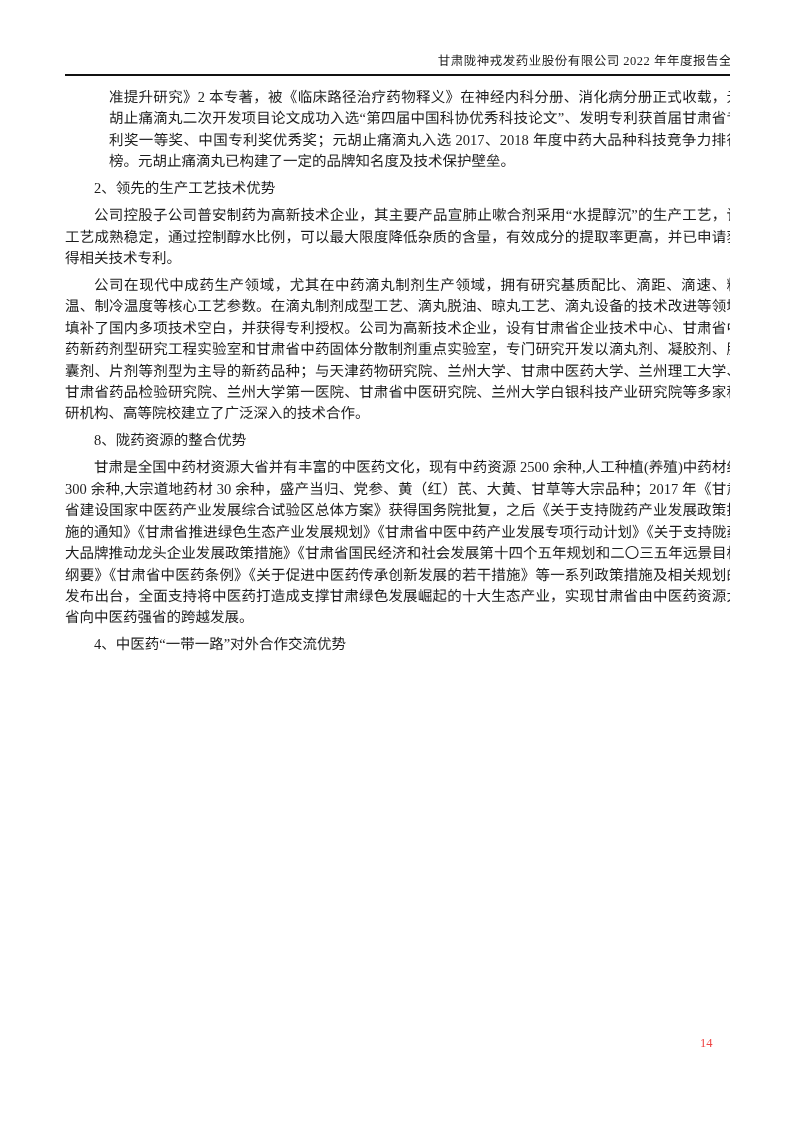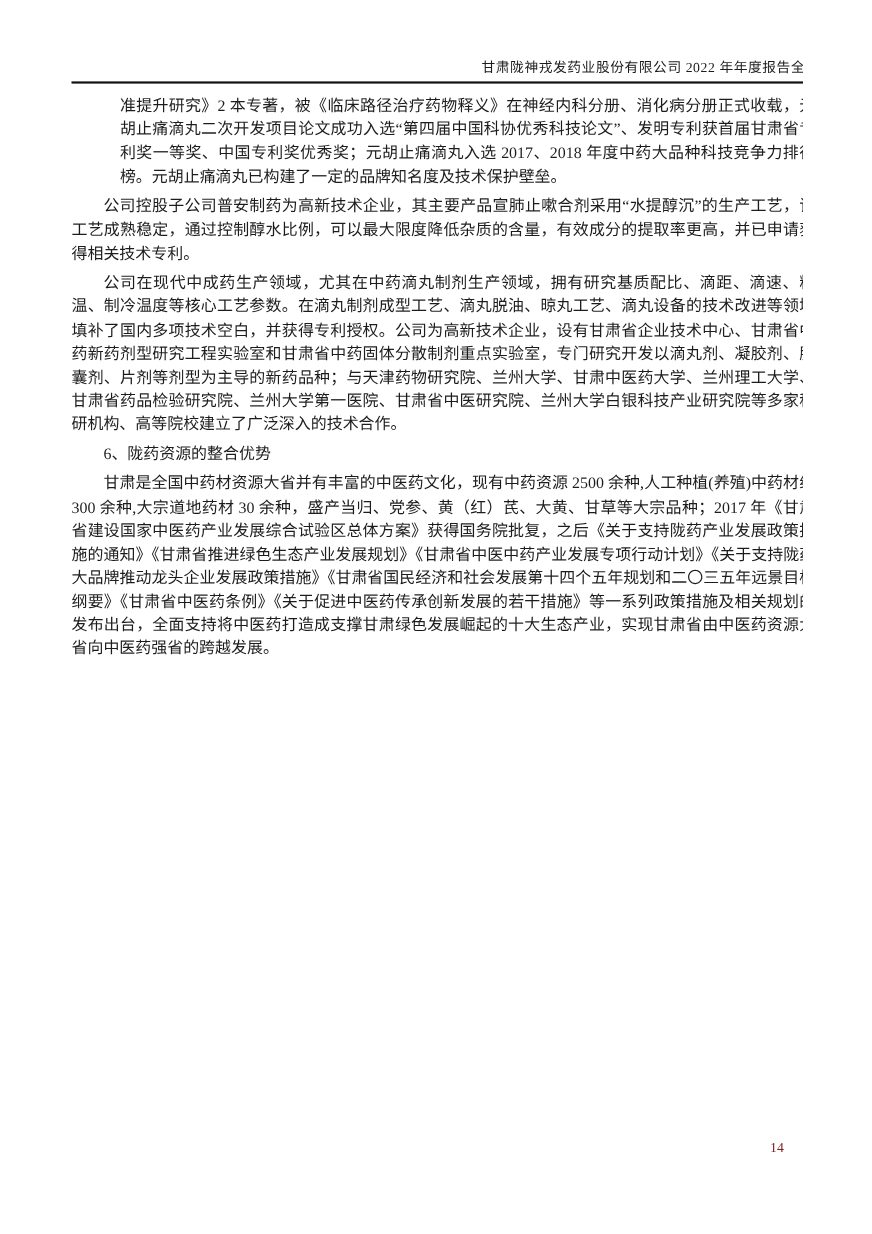--- a/index.html
+++ b/index.html
@@ -49,35 +49,37 @@
     margin: 0 0 5.6px 0;
     text-indent: 2em;
     font-weight: normal;
     font-size: 14.5px;
   }
   .page-number {
     position: absolute;
     top: 1036px;
     left: 700px;
     font-size: 12.5px;
-    color: #7f1d1d;
+    color: #ef4444;
   }
 </style>
 </head>
 <body>
 
 <div class="page">
 
   <div class="page-header">
     <span>甘肃陇神戎发药业股份有限公司 2022 年年度报告全文</span>
   </div>
 
   <div class="content">
     <p class="para no-indent">准提升研究》2 本专著，被《临床路径治疗药物释义》在神经内科分册、消化病分册正式收载，元胡止痛滴丸二次开发项目论文成功入选“第四届中国科协优秀科技论文”、发明专利获首届甘肃省专利奖一等奖、中国专利奖优秀奖；元胡止痛滴丸入选 2017、2018 年度中药大品种科技竞争力排行榜。元胡止痛滴丸已构建了一定的品牌知名度及技术保护壁垒。</p>
+    <p class="section-heading">2、领先的生产工艺技术优势</p>
     <p class="para">公司控股子公司普安制药为高新技术企业，其主要产品宣肺止嗽合剂采用“水提醇沉”的生产工艺，该工艺成熟稳定，通过控制醇水比例，可以最大限度降低杂质的含量，有效成分的提取率更高，并已申请获得相关技术专利。</p>
     <p class="para">公司在现代中成药生产领域，尤其在中药滴丸制剂生产领域，拥有研究基质配比、滴距、滴速、料温、制冷温度等核心工艺参数。在滴丸制剂成型工艺、滴丸脱油、晾丸工艺、滴丸设备的技术改进等领域填补了国内多项技术空白，并获得专利授权。公司为高新技术企业，设有甘肃省企业技术中心、甘肃省中药新药剂型研究工程实验室和甘肃省中药固体分散制剂重点实验室，专门研究开发以滴丸剂、凝胶剂、胶囊剂、片剂等剂型为主导的新药品种；与天津药物研究院、兰州大学、甘肃中医药大学、兰州理工大学、甘肃省药品检验研究院、兰州大学第一医院、甘肃省中医研究院、兰州大学白银科技产业研究院等多家科研机构、高等院校建立了广泛深入的技术合作。</p>
-    <p class="section-heading">6、陇药资源的整合优势</p>
+    <p class="section-heading">8、陇药资源的整合优势</p>
     <p class="para">甘肃是全国中药材资源大省并有丰富的中医药文化，现有中药资源 2500 余种,人工种植(养殖)中药材约 300 余种,大宗道地药材 30 余种，盛产当归、党参、黄（红）芪、大黄、甘草等大宗品种；2017 年《甘肃省建设国家中医药产业发展综合试验区总体方案》获得国务院批复，之后《关于支持陇药产业发展政策措施的通知》《甘肃省推进绿色生态产业发展规划》《甘肃省中医中药产业发展专项行动计划》《关于支持陇药大品牌推动龙头企业发展政策措施》《甘肃省国民经济和社会发展第十四个五年规划和二〇三五年远景目标纲要》《甘肃省中医药条例》《关于促进中医药传承创新发展的若干措施》等一系列政策措施及相关规划的发布出台，全面支持将中医药打造成支撑甘肃绿色发展崛起的十大生态产业，实现甘肃省由中医药资源大省向中医药强省的跨越发展。</p>
+    <p class="section-heading">4、中医药“一带一路”对外合作交流优势</p>
   </div>
 
   <div class="page-number">14</div>
 
 </div>
 
 </body></html>

